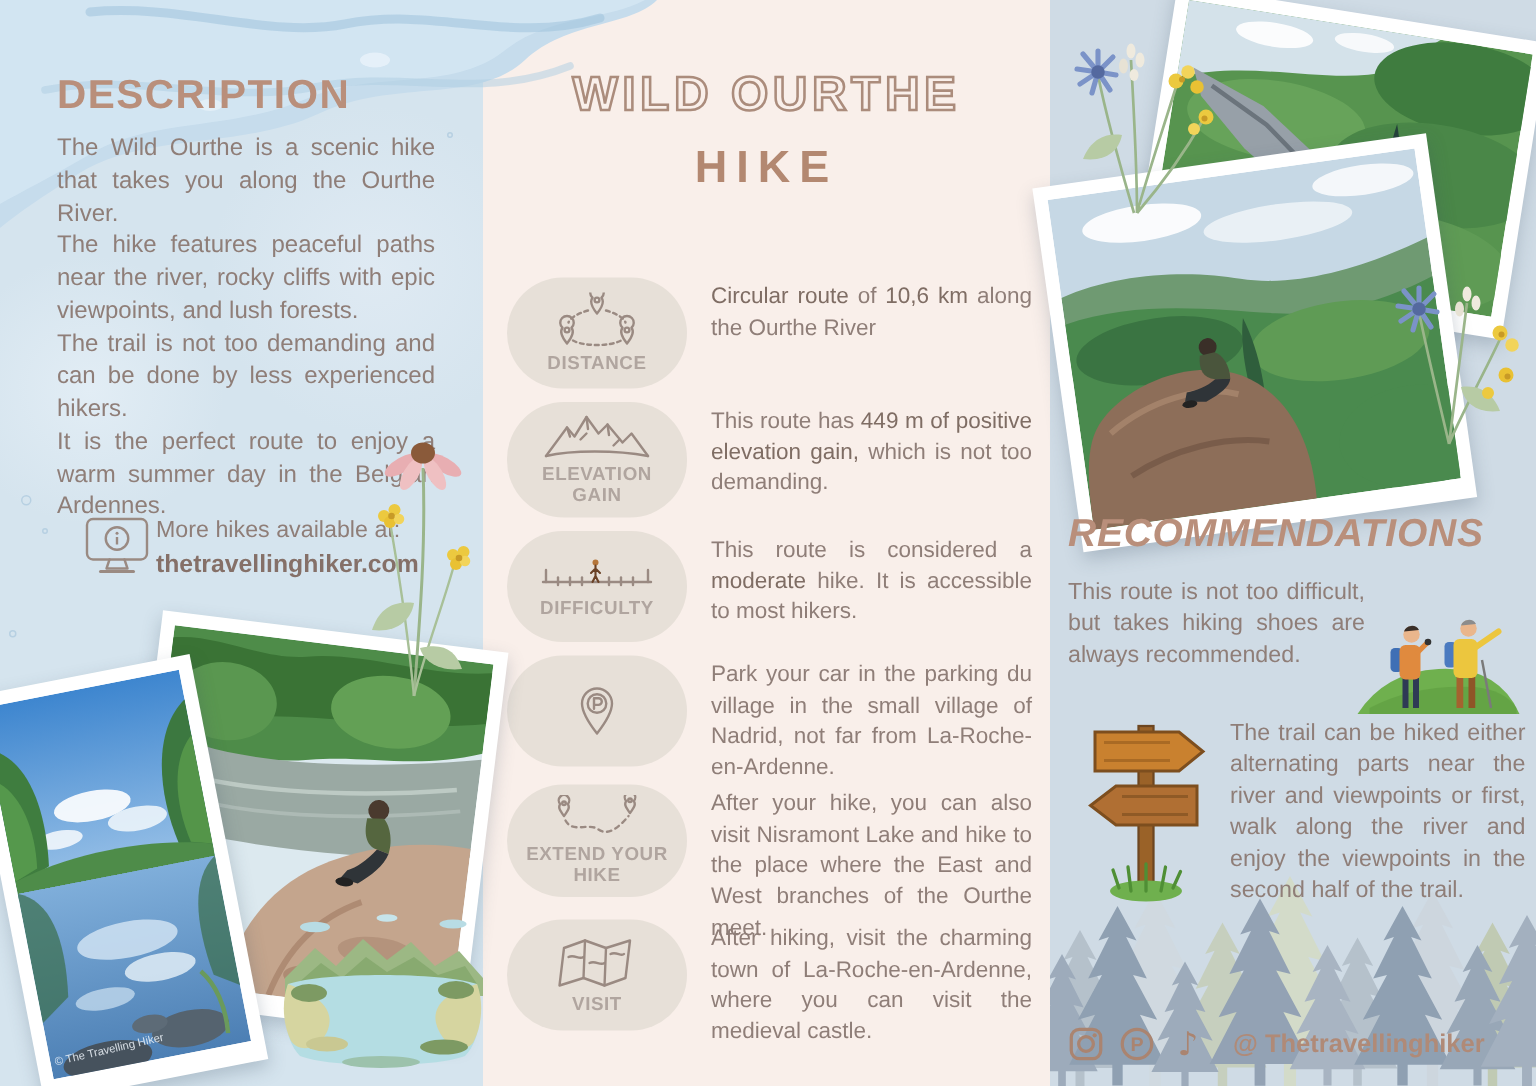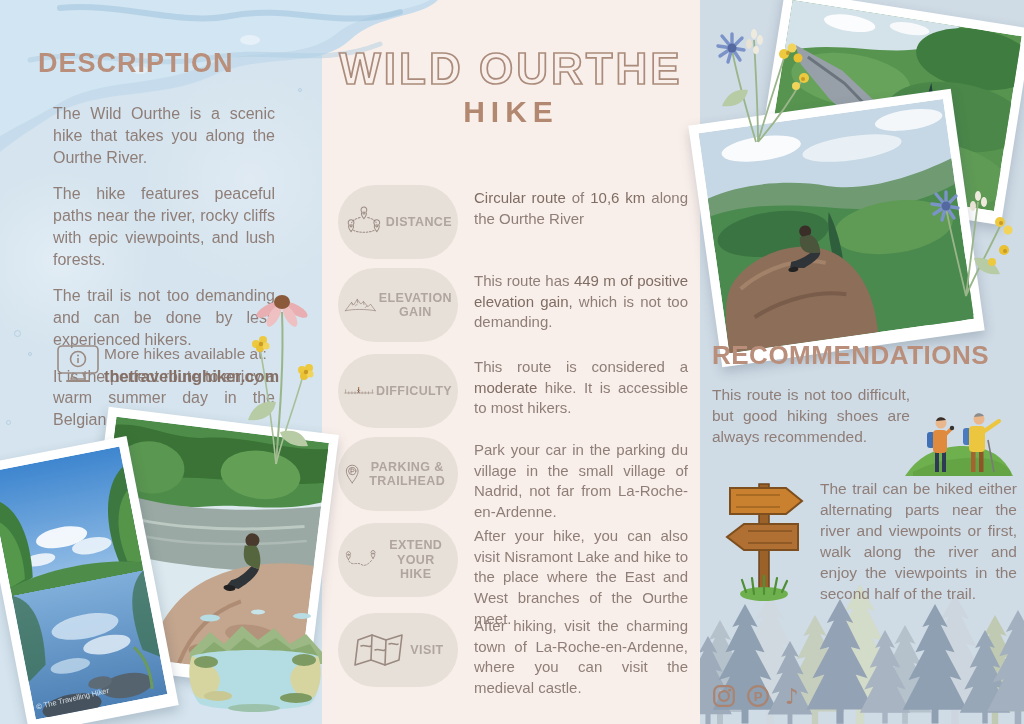--- a/index.html
+++ b/index.html
@@ -11,21 +11,21 @@
   .panel{position:absolute;top:0;height:724px;}
   #panel-left{left:0;width:322px;background:#d5e4ee;
      background-image:radial-gradient(circle at 60px 260px,#e2edf5 0,rgba(226,237,245,0) 90px),
                       radial-gradient(circle at 250px 180px,#dfeaf3 0,rgba(223,234,243,0) 110px),
                       radial-gradient(circle at 120px 600px,#dce8f2 0,rgba(220,232,242,0) 120px);}
   #panel-middle{left:322px;width:378px;background:#f9efea;}
   #panel-right{left:700px;width:324px;background:#cfdbe5;}
 
   
   .body-text{color:#8f7e78;font-size:16px;line-height:1.36;text-align:justify;}
-  .body-text p{margin:15px;}
+  .body-text p{margin:0;}
   .seg-b{font-weight:400;color:#7f6d64;}
   .brown-heading{color:#b98f7b;font-weight:800;letter-spacing:1px;}
 
   
   #splash{position:absolute;left:0;top:0;z-index:1;pointer-events:none;}
   #description-heading{position:absolute;left:38px;top:48px;font-size:27px;z-index:2;}
   #description-text{position:absolute;left:38px;top:88px;width:252px;z-index:2;}
   #more-hikes{position:absolute;left:56px;top:344px;display:flex;gap:4px;align-items:flex-start;z-index:2;}
   #more-hikes .lines{color:#8f7e78;font-size:15.5px;line-height:1.35;}
   #more-hikes .site{font-weight:700;font-size:16.5px;color:#857068;}
@@ -34,37 +34,37 @@
   
   .polaroid{position:absolute;background:#fff;padding:9px;box-shadow:0 5px 12px rgba(60,80,100,.25);z-index:3;}
   #photo-river-reflection{left:2px;top:448px;transform:rotate(-11deg);z-index:4;}
   #photo-river-sitting{left:92px;top:420px;transform:rotate(7deg);}
   #photo-valley-ridge{left:768px;top:8px;transform:rotate(9deg);}
   #photo-rock-viewpoint{left:704px;top:106px;transform:rotate(-8deg);z-index:4;}
   .watermark{position:absolute;left:12px;bottom:22px;color:#eef4fa;opacity:.85;font-size:7.5px;transform:rotate(-2deg);}
 
   
   #main-title{position:absolute;left:0;top:44px;width:378px;text-align:center;
-      font-size:44px;font-weight:800;letter-spacing:3px;color:#f9efea;
+      font-size:32px;font-weight:800;letter-spacing:3px;color:#f9efea;
       -webkit-text-stroke:1.7px #ab8c7c;z-index:2;}
   #main-subtitle{position:absolute;left:0;top:95px;width:378px;text-align:center;
       font-size:30px;font-weight:800;letter-spacing:6px;color:#b38871;z-index:2;}
   #practical-heading{position:absolute;left:17px;top:148px;font-size:17.5px;font-weight:800;
       letter-spacing:1px;color:#f9efea;-webkit-text-stroke:1.1px #b3a9ab;}
   .info-row{position:absolute;left:16px;width:352px;display:flex;gap:16px;align-items:flex-start;}
   .pill{width:120px;min-height:74px;background:#e7e0d8;border-radius:38px;flex:none;
-        display:flex;flex-direction:row;align-items:center;justify-content:center;
+        display:flex;flex-direction:column;align-items:center;justify-content:center;
         gap:2px;padding:7px 6px;}
   .pill-label{color:#b0a59f;font-weight:700;font-size:12.5px;letter-spacing:.4px;
         text-align:center;line-height:1.15;}
   .row-text{width:214px;font-size:15px;line-height:1.38;color:#8f7e78;text-align:justify;margin-top:3px;}
   .licon{stroke:#9a8a82;fill:none;stroke-width:1.6;stroke-linecap:round;stroke-linejoin:round;}
 
   
-  #recommendations-heading{position:absolute;left:12px;top:340px;font-size:26px;letter-spacing:.5px;z-index:5;}
+  #recommendations-heading{position:absolute;left:12px;top:340px;font-size:26px;letter-spacing:.5px;z-index:5;font-style:italic;}
   #reco-text-1{position:absolute;left:12px;top:384px;width:198px;font-size:15.5px;z-index:5;}
   #reco-text-2{position:absolute;left:120px;top:478px;width:197px;font-size:15.5px;z-index:5;}
   #hikers-illustration{position:absolute;left:203px;top:376px;z-index:5;}
   #signpost-illustration{position:absolute;left:14px;top:468px;z-index:5;}
   #forest-silhouette{position:absolute;left:0;bottom:0;z-index:1;}
   #social-row{position:absolute;left:12px;top:684px;display:flex;align-items:center;gap:10px;z-index:6;}
   #social-handle{color:#b08a77;font-weight:700;font-size:17px;margin-left:8px;}
   .flower-cluster{position:absolute;z-index:5;pointer-events:none;}
   #lake-illustration{position:absolute;left:184px;top:604px;z-index:5;}
 </style>
@@ -200,21 +200,20 @@
       <div class="row-text"><span>This route is considered a </span><span class="seg-b">moderate</span><span> hike. It is accessible to most hikers.</span></div>
     </div>
 
     <div class="info-row" style="top:437px;">
       <div class="pill">
         <svg width="28" height="34" viewBox="0 0 28 34">
           <path d="M14,32 C7,23 4,17 4,12 a10,10 0 1 1 20,0 c0,5 -3,11 -10,20 Z" class="licon" stroke-width="1.7"></path>
           <circle cx="14" cy="12" r="6.2" class="licon" stroke-width="1.3"></circle>
           <path d="M12,8.5 V15.5 M12,8.5 H15 a2.2,2.2 0 0 1 0,4.4 H12" class="licon" stroke-width="1.5"></path>
         </svg>
-        <div class="pill-label">PARKING &amp; TRAILHEAD</div>
       </div>
       <div class="row-text"><span>Park your car in the parking du village in the small village of Nadrid, not far from La-Roche-en-Ardenne.</span></div>
     </div>
 
     <div class="info-row" style="top:523px;">
       <div class="pill">
         <svg width="60" height="30" viewBox="0 0 60 30">
           <path d="M8,14 C5,10 4,8 5.5,6 a3.5,3.5 0 1 1 5,0 C12,8 11,10 8,14 Z" class="licon" stroke-width="1.3"></path>
           <circle cx="8" cy="5.5" r="1.2" class="licon" stroke-width=".9"></circle>
           <path d="M52,12 C49,8 48,6 49.5,4 a3.5,3.5 0 1 1 5,0 C56,6 55,8 52,12 Z" class="licon" stroke-width="1.3"></path>
@@ -259,21 +258,21 @@
       <use href="#pine" transform="translate(90,81) scale(0.8)" fill="#9dabbb"></use>
       <use href="#pine" transform="translate(140,39) scale(1.2)" fill="#93a2b4"></use>
       <use href="#pine" transform="translate(185,70) scale(0.9)" fill="#a8b4c2"></use>
       <use href="#pine" transform="translate(235,44) scale(1.15)" fill="#8fa0b2"></use>
       <use href="#pine" transform="translate(285,70) scale(0.9)" fill="#98a7b7"></use>
       <use href="#pine" transform="translate(318,50) scale(1.1)" fill="#a3b0bf"></use>
     </svg>
 
     <div id="recommendations-heading" class="brown-heading">RECOMMENDATIONS</div>
 
-    <div id="reco-text-1" class="body-text">This route is not too difficult, but good hiking shoes are always recommended.</div>
+    <div id="reco-text-1" class="body-text">This route is not too difficult, but takes hiking shoes are always recommended.</div>
 
     <svg id="hikers-illustration" width="112" height="100" viewBox="0 0 112 100">
       <path d="M2,100 Q20,72 56,70 Q96,68 110,100 Z" fill="#6fb04e"></path>
       <path d="M10,96 Q40,80 80,82 Q100,84 108,96 L108,100 L10,100 Z" fill="#5e9c40" opacity=".6"></path>
       <g>
         <rect x="24" y="56" width="8" height="16" rx="3" fill="#3f6fb5"></rect>
         <rect x="32" y="76" width="4" height="20" fill="#2e3a55"></rect>
         <rect x="39" y="76" width="4" height="20" fill="#2e3a55"></rect>
         <rect x="30" y="54" width="14" height="23" rx="4" fill="#e08a3e"></rect>
         <circle cx="38" cy="47" r="5.5" fill="#eab68c"></circle>
@@ -313,20 +312,21 @@
         <circle cx="11" cy="11" r="4.5" fill="none" stroke="#aa8470" stroke-width="2"></circle>
         <circle cx="16.3" cy="5.7" r="1.3" fill="#aa8470"></circle>
       </svg>
       <svg width="24" height="24" viewBox="0 0 22 22">
         <circle cx="11" cy="11" r="9" fill="none" stroke="#aa8470" stroke-width="2"></circle>
         <text x="11" y="15.5" font-size="12" font-weight="bold" text-anchor="middle" fill="#aa8470" font-family="Liberation Sans, sans-serif">P</text>
       </svg>
       <svg width="24" height="24" viewBox="0 0 22 22">
         <text x="11" y="18" font-size="20" font-weight="bold" text-anchor="middle" fill="#aa8470" font-family="DejaVu Sans, sans-serif">♪</text>
       </svg>
+      <span id="social-handle">@ Thetravellinghiker</span>
     </div>
 
     <svg class="flower-cluster" style="left:4px;top:20px;" width="115" height="125" viewBox="0 0 115 125">
       <path d="M28,30 C34,60 44,95 52,122 M50,20 C52,55 54,90 54,122 M80,38 C70,70 60,100 54,122 M98,60 C84,85 66,108 54,122" stroke="#9ab58a" stroke-width="1.8" fill="none"></path>
       <path d="M44,70 C30,68 22,76 18,86 C34,88 42,80 44,70 Z" fill="#b7cba4"></path>
       <g>
         <g stroke="#7b93c8" stroke-width="3.4" stroke-linecap="round">
           <line x1="28" y1="28" x2="28" y2="14"></line>
             <line x1="28" y1="28" x2="38" y2="18"></line>
             <line x1="28" y1="28" x2="40" y2="30"></line>

